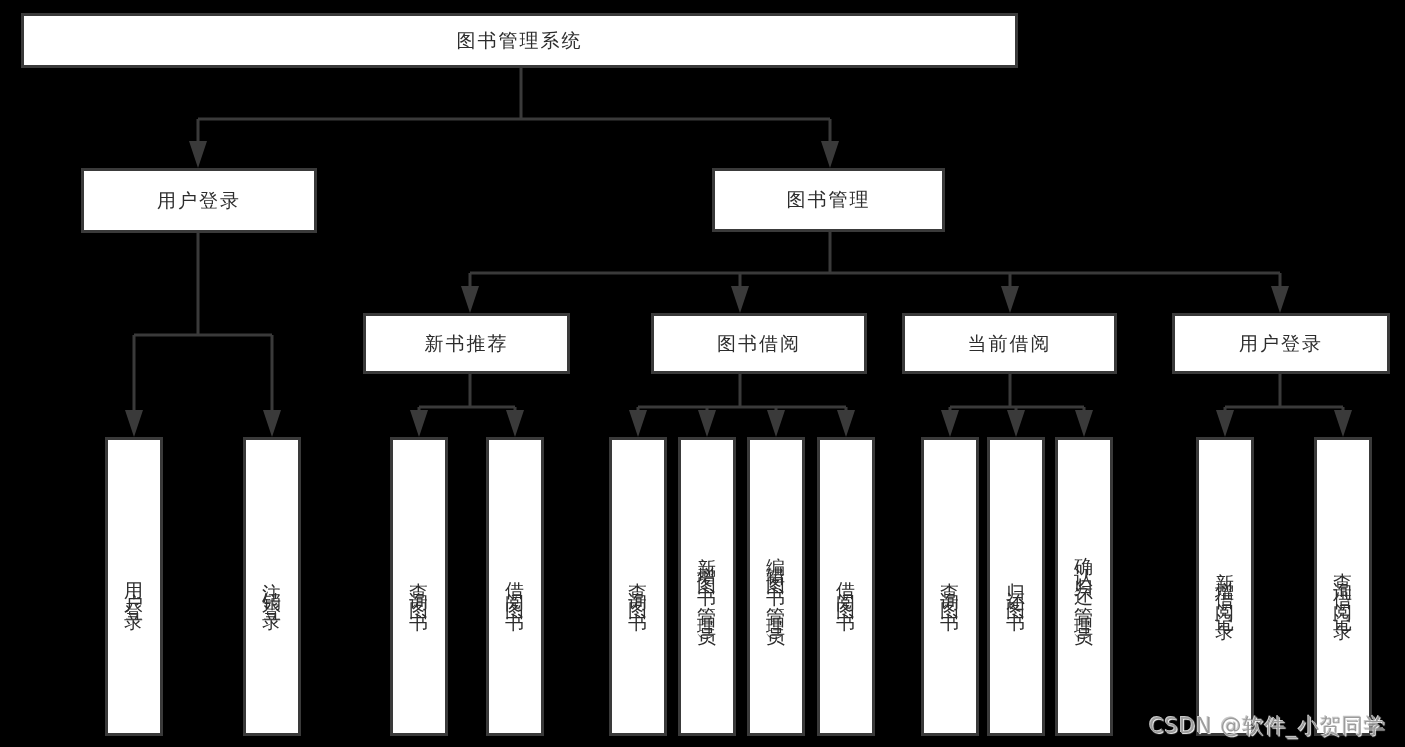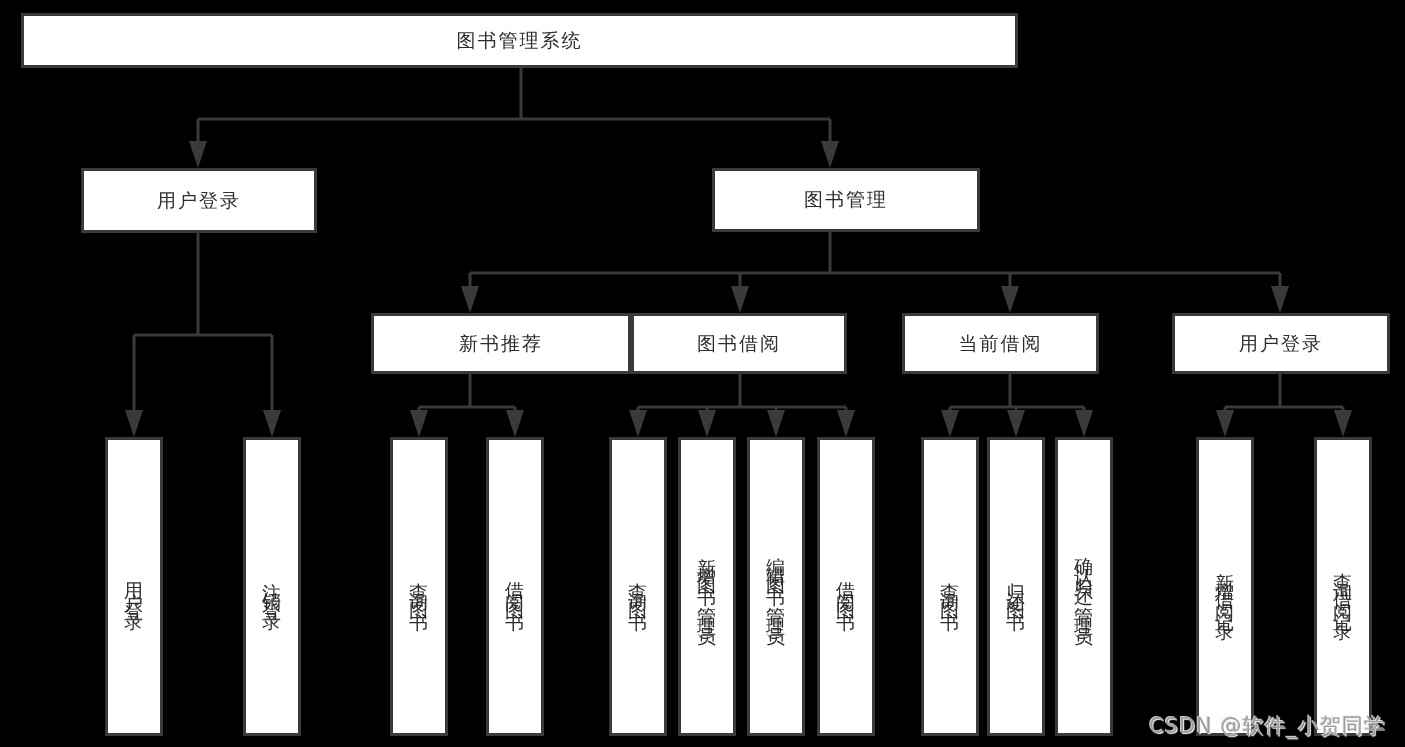--- a/index.html
+++ b/index.html
@@ -96,25 +96,25 @@
       <polygon points="1007,410 1025,410 1016,437"></polygon>
       <polygon points="1075,410 1093,410 1084,437"></polygon>
       <polygon points="1216,410 1234,410 1225,437"></polygon>
       <polygon points="1334,410 1352,410 1343,437"></polygon>
     </g>
   </svg>
 
   <div class="box h" style="left:21px; top:13px; width:997px; height:55px;">图书管理系统</div>
 
   <div class="box h" style="left:81px; top:168px; width:236px; height:65px;">用户登录</div>
-  <div class="box h" style="left:712px; top:168px; width:268px; height:64px;">图书管理</div>
+  <div class="box h" style="left:712px; top:168px; width:233px; height:64px;">图书管理</div>
 
-  <div class="box h" style="left:371px; top:313px; width:260px; height:61px;">新书推荐</div>
-  <div class="box h" style="left:631px; top:313px; width:216px; height:61px;">图书借阅</div>
-  <div class="box h" style="left:902px; top:313px; width:197px; height:61px;">当前借阅</div>
+  <div class="box h" style="left:363px; top:313px; width:207px; height:61px;">新书推荐</div>
+  <div class="box h" style="left:651px; top:313px; width:216px; height:61px;">图书借阅</div>
+  <div class="box h" style="left:902px; top:313px; width:215px; height:61px;">当前借阅</div>
   <div class="box h" style="left:1172px; top:313px; width:218px; height:61px;">用户登录</div>
 
   <div class="box v" style="left:105px; top:437px; width:58px; height:299px;">用户登录</div>
   <div class="box v" style="left:243px; top:437px; width:58px; height:299px;">注销登录</div>
 
   <div class="box v" style="left:390px; top:437px; width:58px; height:299px;">查询图书</div>
   <div class="box v" style="left:486px; top:437px; width:58px; height:299px;">借阅图书</div>
 
   <div class="box v" style="left:609px; top:437px; width:58px; height:299px;">查询图书</div>
   <div class="box v" style="left:678px; top:437px; width:58px; height:299px;">新增图书（管理员）</div>

